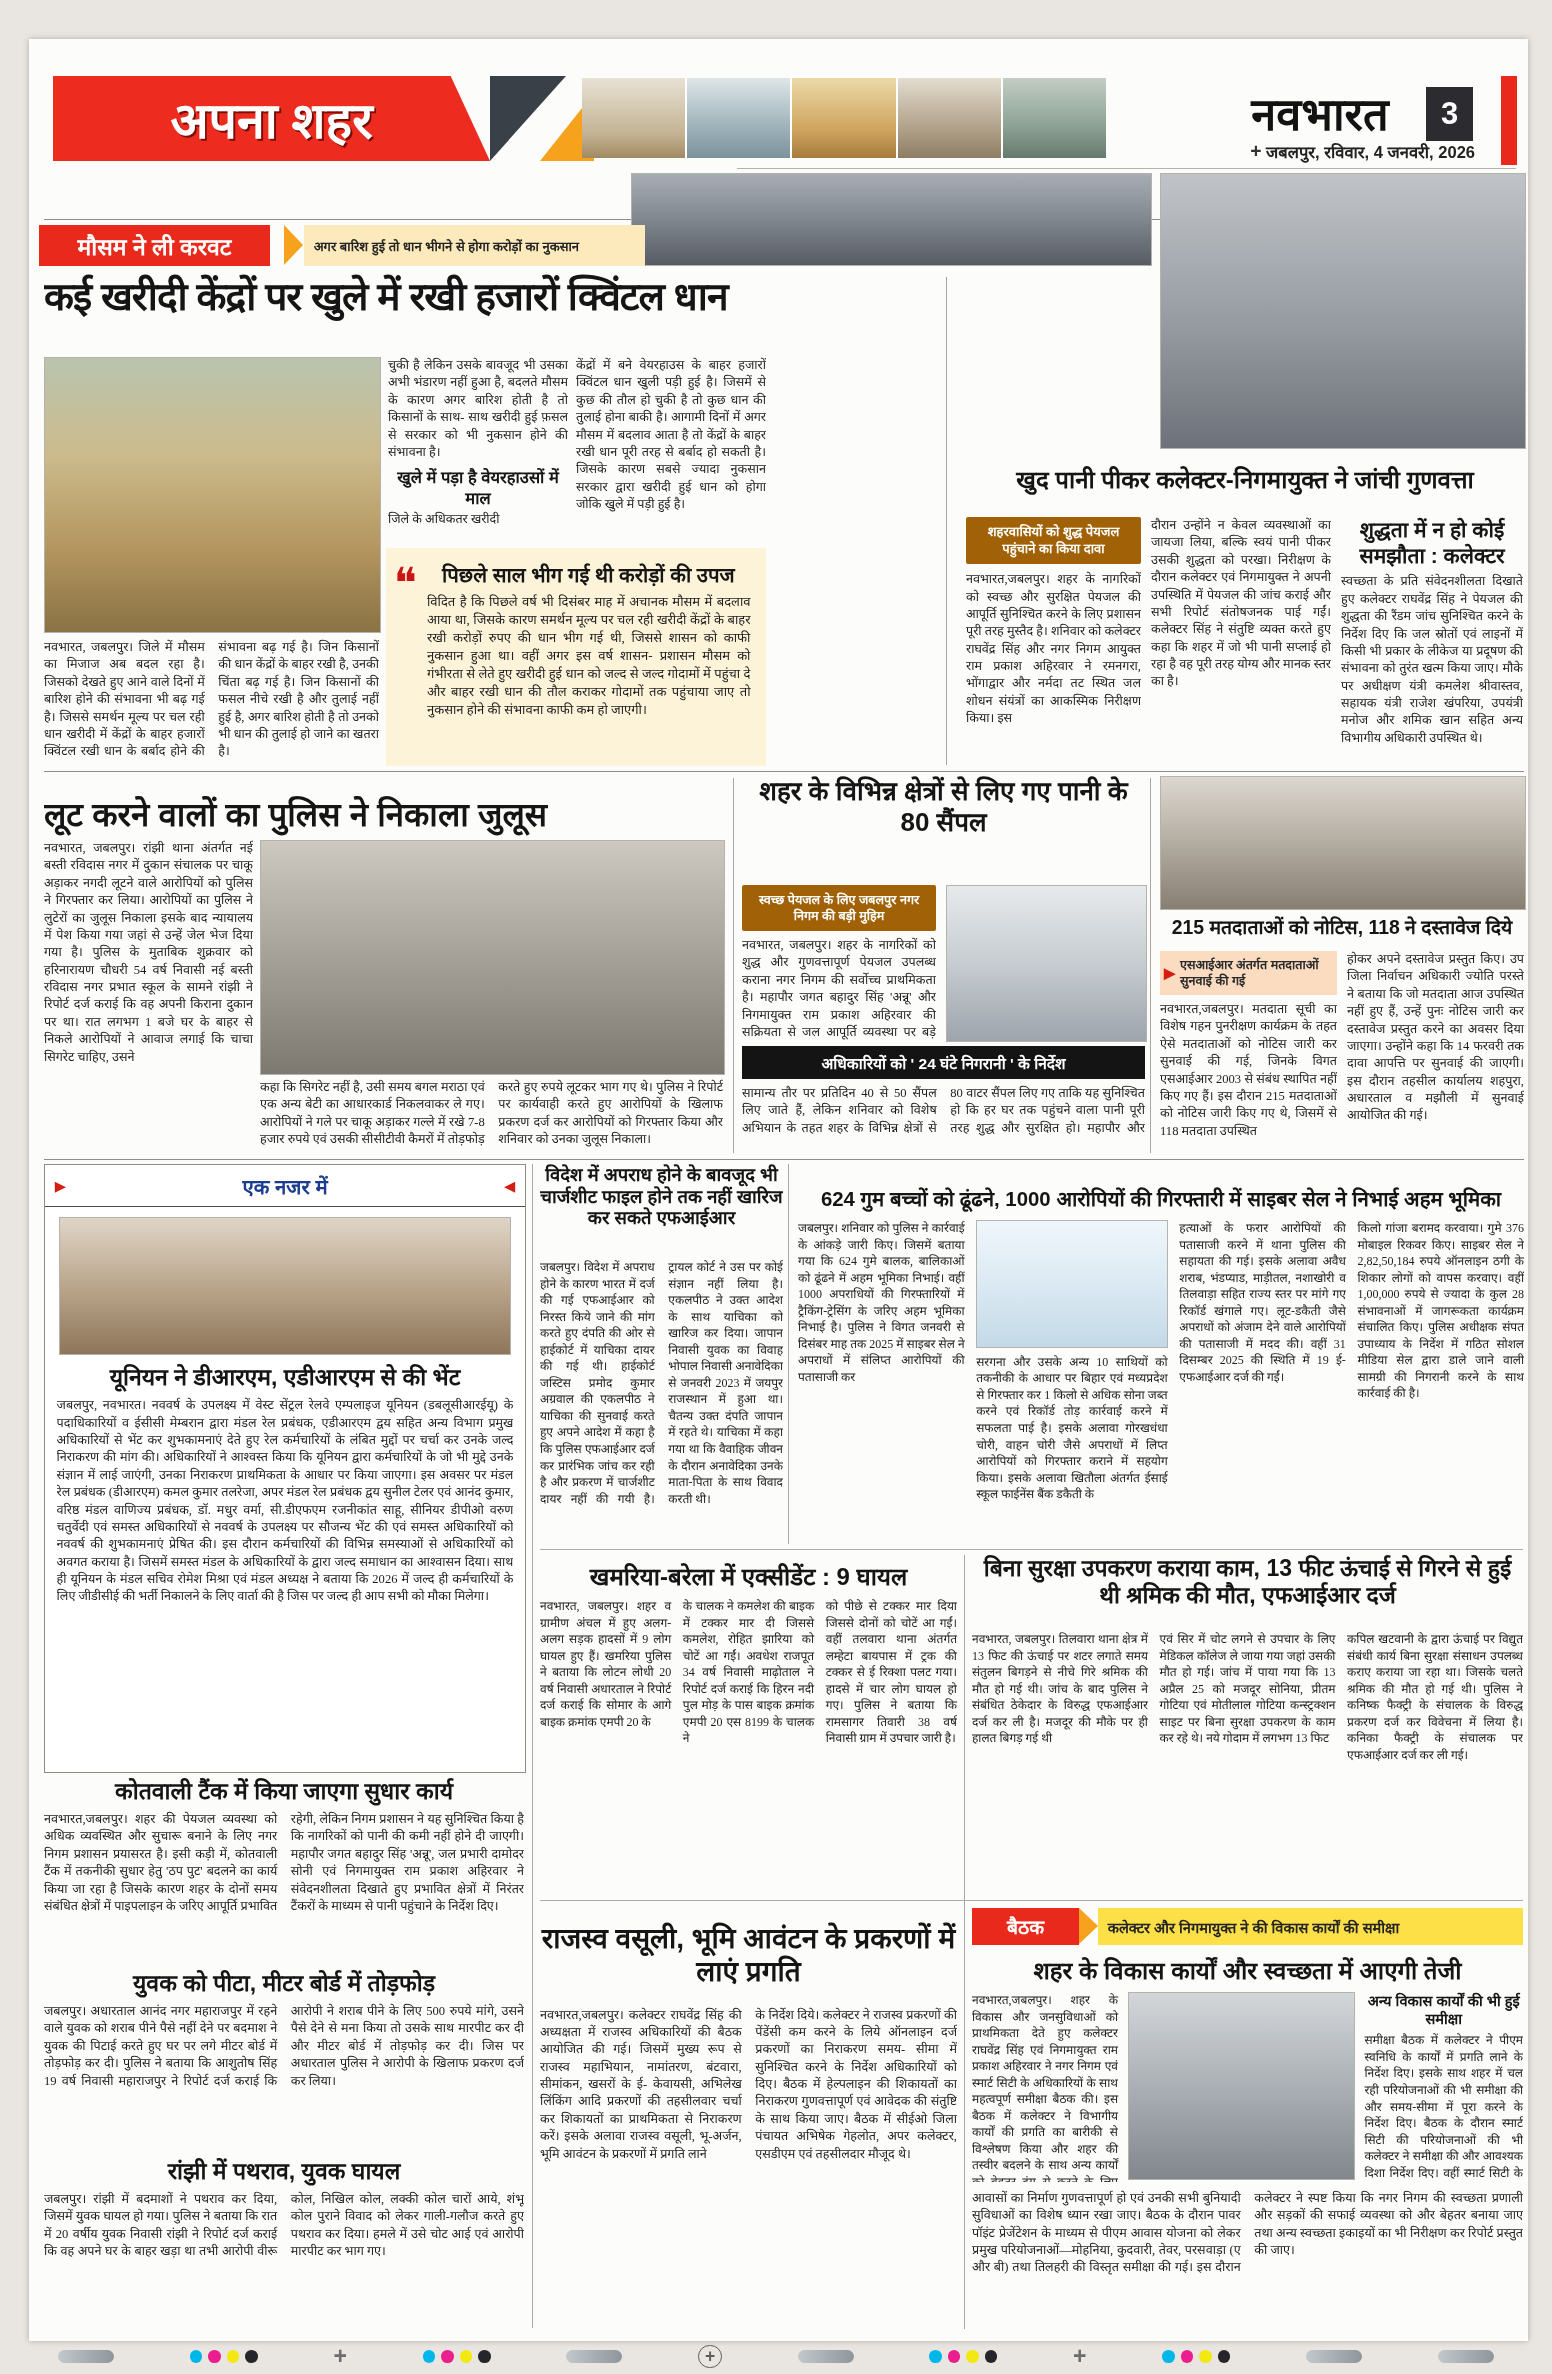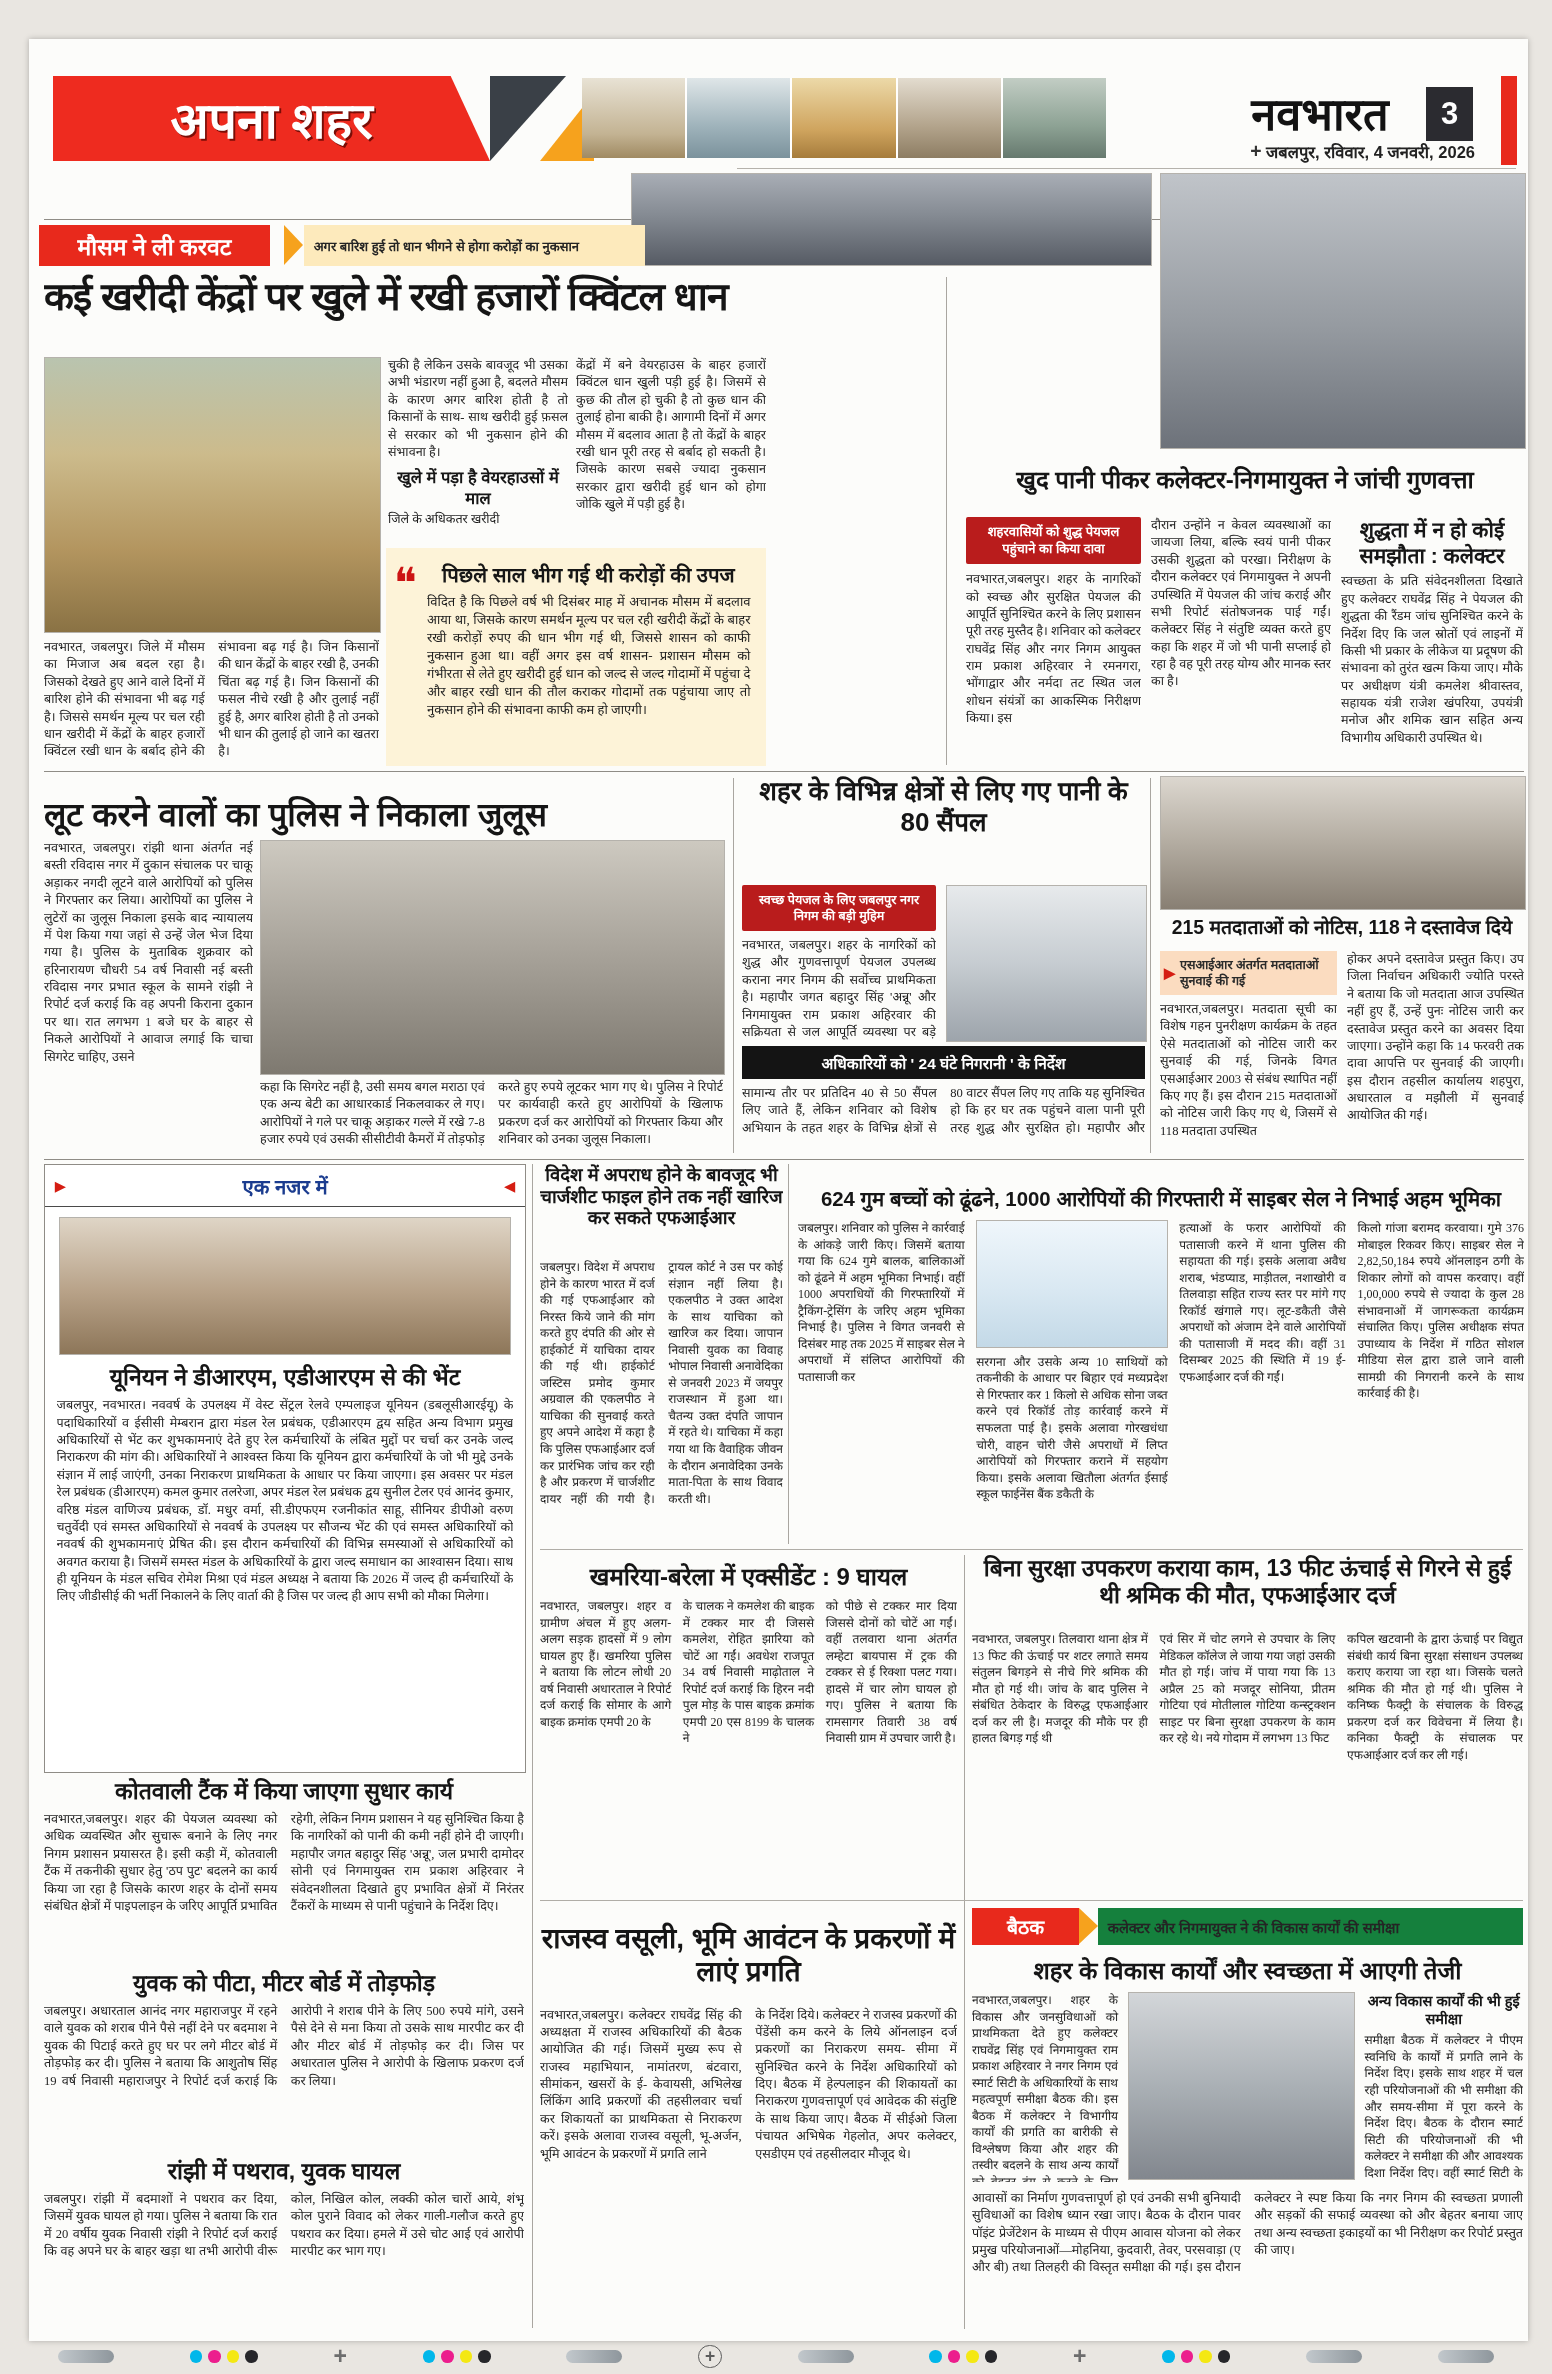--- a/index.html
+++ b/index.html
@@ -27,21 +27,21 @@
   .ph-collector{background:linear-gradient(180deg,#c0c4c9 0%,#969ba1 55%,#6d727a 100%);}
   .ph-paddy{background:linear-gradient(180deg,#b9c4af 0%,#ccbb8c 35%,#b3955f 70%,#8a7244 100%);}
   .ph-police{background:linear-gradient(180deg,#cdc9c0 0%,#aaa59c 45%,#7e7970 100%);}
   .ph-bottles{background:linear-gradient(180deg,#e7eaec 0%,#c6ccd1 50%,#9da4ab 100%);}
   .ph-voters{background:linear-gradient(180deg,#dcd7cf,#b3aca1 50%,#887f73 100%);}
   .ph-union{background:linear-gradient(180deg,#dfd5c6,#b7a187 55%,#8d7659 100%);}
   .ph-meeting{background:linear-gradient(180deg,#d3d6d9,#aab0b5 50%,#82878e 100%);}
   .illus-cyber{background:linear-gradient(180deg,#eff6fb,#d9e8f2 55%,#c3d9e7 100%);}
   .vrule{position:absolute;width:0;border-left:1px solid #a9a6a0;}
   .hrule{position:absolute;height:0;border-top:1.5px solid #8f8c86;}
-  .flag-blue{background:#b91c1c;color:#fff;font-weight:700;text-align:center;
+  .flag-blue{background:#a16207;color:#fff;font-weight:700;text-align:center;
              padding:6.8px 7.8px;line-height:1.3;border-radius:1.9px;}
   .flag-peach{background:#fbdcc0;color:#2b2b2b;font-weight:700;line-height:1.3;
               padding:5.8px 7.8px 5.8px 3.9px;display:flex;align-items:center;gap:4.9px;}
   .band-black{background:#141414;color:#fff;font-weight:700;display:flex;
               align-items:center;justify-content:center;}
   .kicker-red{background:#e8291c;color:#fff;font-weight:800;display:flex;
               align-items:center;justify-content:center;}
   .strap{background:#fdeabc;color:#242424;font-weight:700;display:flex;align-items:center;
          padding:0 9.7px;}
   .arrow-or{width:0;height:0;border-top:20.4px solid transparent;border-bottom:20.4px solid transparent;
@@ -251,21 +251,21 @@
       <div class="body-txt" style="flex:1;">के निर्देश दिये। कलेक्टर ने राजस्व प्रकरणों की पेंडेंसी कम करने के लिये ऑनलाइन दर्ज प्रकरणों का निराकरण समय- सीमा में सुनिश्चित करने के निर्देश अधिकारियों को दिए। बैठक में हेल्पलाइन की शिकायतों का निराकरण गुणवत्तापूर्ण एवं आवेदक की संतुष्टि के साथ किया जाए। बैठक में सीईओ जिला पंचायत अभिषेक गेहलोत, अपर कलेक्टर, एसडीएम एवं तहसीलदार मौजूद थे।</div>
     </div>
   </div>
 
   <div class="abs" style="left:972px;top:1908px;width:551px;height:423px;">
     <div style="display:flex;height:37px;">
       <div class="kicker-red" style="width:107px;font-size:19.4px;">
         <span>बैठक</span>
       </div>
       <div class="arrow-or" style="border-top-width:18.4px;border-bottom-width:18.4px;"></div>
-      <div class="strap" style="flex:1;font-size:14.6px;background:#15803d;">
+      <div class="strap" style="flex:1;font-size:14.6px;background:#fde047;">
         <span>कलेक्टर और निगमायुक्त ने की विकास कार्यों की समीक्षा</span>
       </div>
     </div>
     <div class="hl nowrap center" style="font-size:24px;height:47px;line-height:52px;">शहर के विकास कार्यों और स्वच्छता में आएगी तेजी</div>
     <div style="display:flex;gap:9.7px;height:190px;overflow:hidden;">
       <div class="body-txt sm" style="width:146px;">नवभारत,जबलपुर। शहर के विकास और जनसुविधाओं को प्राथमिकता देते हुए कलेक्टर राघवेंद्र सिंह एवं निगमायुक्त राम प्रकाश अहिरवार ने नगर निगम एवं स्मार्ट सिटी के अधिकारियों के साथ महत्वपूर्ण समीक्षा बैठक की। इस बैठक में कलेक्टर ने विभागीय कार्यों की प्रगति का बारीकी से विश्लेषण किया और शहर की तस्वीर बदलने के साथ अन्य कार्यों को बेहतर ढंग से करने के लिए आवश्यक दिशा- निर्देश दिए।</div>
       <div class="photo ph-meeting" style="width:225px;height:186px;"></div>
       <div style="flex:1;">
         <div class="subhead" style="font-size:14.6px;margin-bottom:3.9px;">अन्य विकास कार्यों की भी हुई समीक्षा</div>
         <div class="body-txt sm">समीक्षा बैठक में कलेक्टर ने पीएम स्वनिधि के कार्यों में प्रगति लाने के निर्देश दिए। इसके साथ शहर में चल रही परियोजनाओं की भी समीक्षा की और समय-सीमा में पूरा करने के निर्देश दिए। बैठक के दौरान स्मार्ट सिटी की परियोजनाओं की भी कलेक्टर ने समीक्षा की और आवश्यक दिशा निर्देश दिए। वहीं स्मार्ट सिटी के सीईओ अंजुल गर्ग के साथ नगर निगम के विभागीय प्रमुख आदि उपस्थित रहे।</div>

